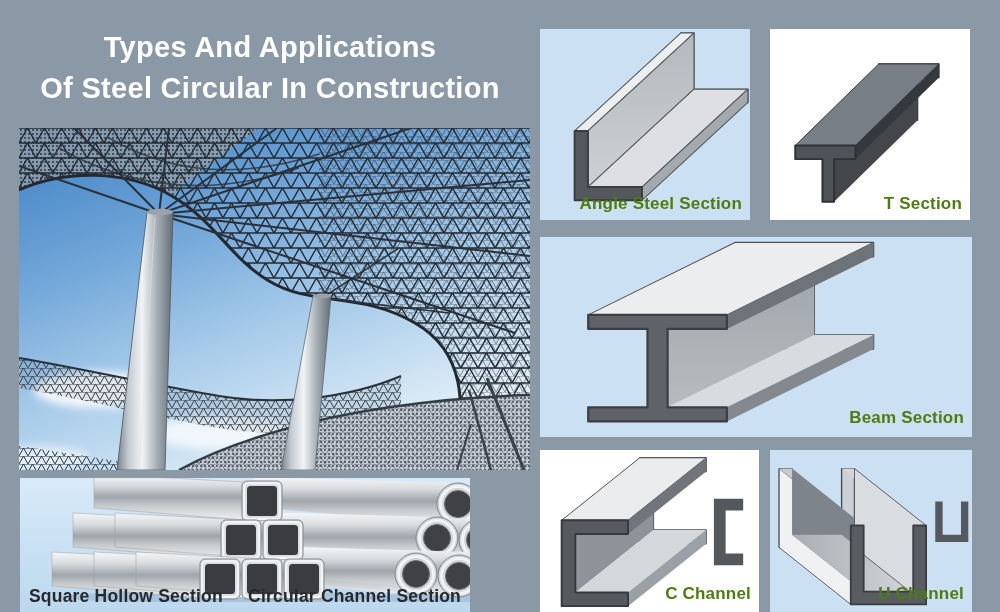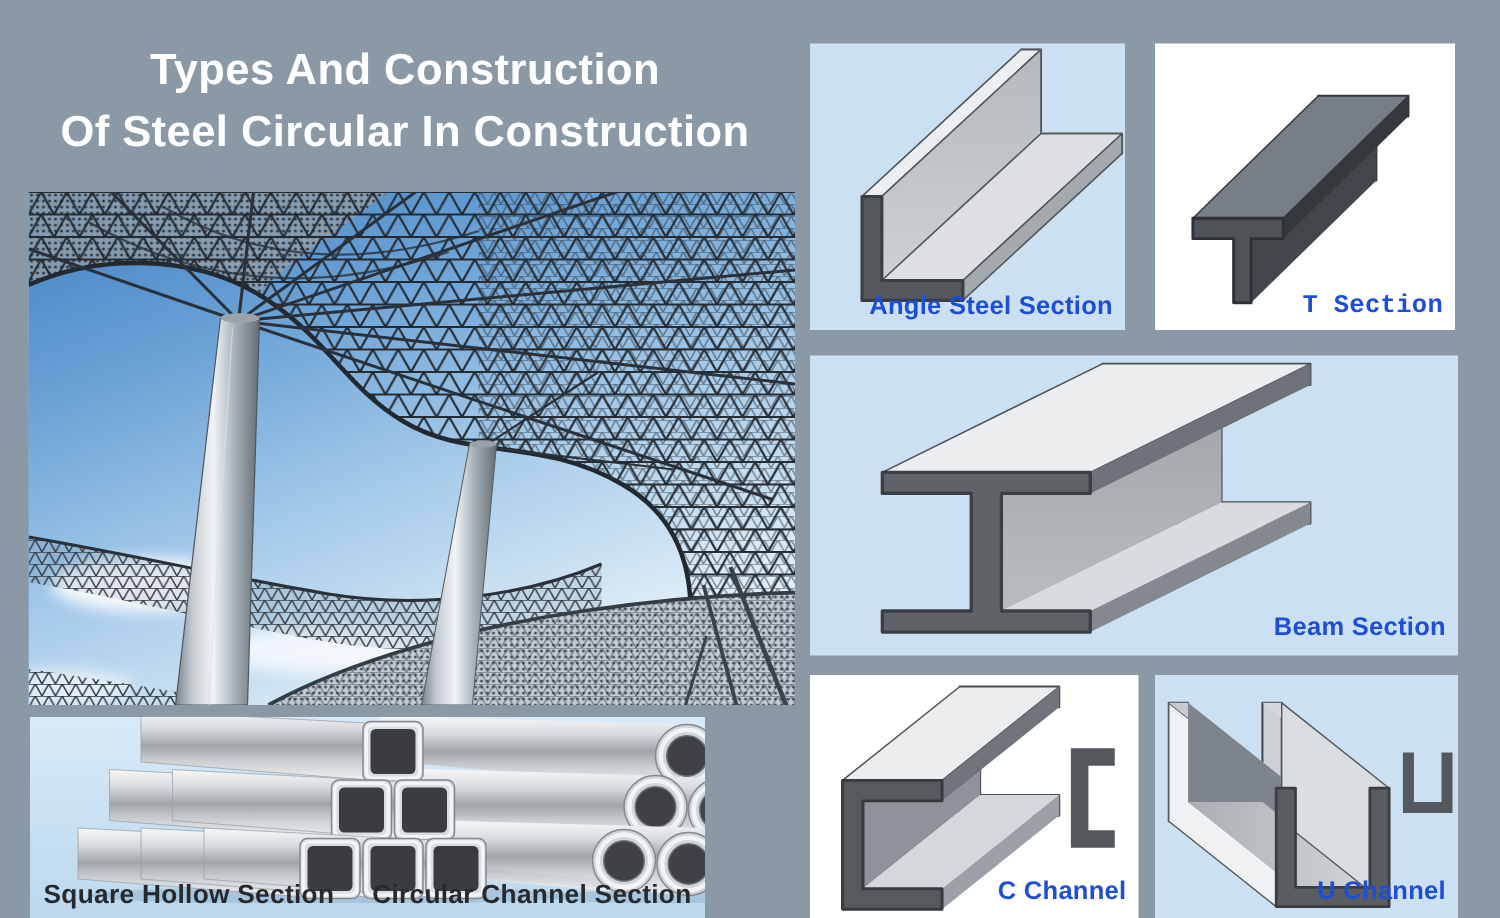--- a/index.html
+++ b/index.html
@@ -7,21 +7,21 @@
   #canvas{
     position:relative;width:1000px;height:612px;overflow:hidden;
     background:#8B99A6;
   }
   .panel{position:absolute;overflow:hidden;}
   .panel.blue{background:#CBE0F2;}
   .panel.white{background:#FFFFFF;}
   .panel svg{display:block;position:absolute;top:0;left:0;width:100%;height:100%;}
   .sec-label{
     position:absolute;bottom:6px;right:8px;
-    font-weight:700;font-size:17px;letter-spacing:.2px;color:#1d4ed8;
+    font-weight:700;font-size:17px;letter-spacing:.2px;color:#4d7c0f;
     white-space:nowrap;
     text-align:center;
   }
   #title{
     position:absolute;left:0;top:27px;width:540px;text-align:center;
     color:#FFFFFF;font-weight:700;font-size:29px;line-height:41px;letter-spacing:.3px;
   }
   #photo{position:absolute;left:19px;top:128px;width:511px;height:342px;overflow:hidden;background:#7FAEDC;}
   #photo svg{display:block;width:511px;height:342px;}
   #panel-hollow{
@@ -34,21 +34,21 @@
   }
   .hollow-label.left{left:9px;}
   .hollow-label.right{right:9px;}
 </style>
 </head>
 <body>
 
 <div id="canvas">
 
   <div id="title">
-    <div>Types And Construction</div>
+    <div>Types And Applications</div>
     <div>Of Steel Circular In Construction</div>
   </div>
 
   <div id="photo">
     <svg viewBox="0 0 511 342" preserveAspectRatio="none">
       <defs>
         <linearGradient id="skyg" x1="0" y1="0" x2="0.55" y2="1">
           <stop offset="0" stop-color="#3D7FC2"></stop>
             <stop offset="0.35" stop-color="#6FA5D8"></stop>
           <stop offset="0.65" stop-color="#A7CBEA"></stop>
@@ -145,21 +145,21 @@
         <polygon points="34,100 47,100 151,4 138,4" fill="#ECEEF0" stroke="#51565C" stroke-width="1"></polygon>
         <polygon points="47,100 47,155 151,59 151,4" fill="url(#agrad)" stroke="#565B61" stroke-width="1"></polygon>
         <polygon points="47,155 100,155 204,59 151,59" fill="#DDDFE2" stroke="#565B61" stroke-width="1"></polygon>
         <polygon points="100,155 100,168 204,72 204,59" fill="#A4A9AE" stroke="#51565C" stroke-width="1"></polygon>
         <path d="M34,168 V100 H47 V155 H100 V168 Z" fill="#54585D" stroke="#3A3E42" stroke-width="2"></path>
       </g>
     </svg>
     <span class="sec-label">Angle Steel Section</span>
   </div>
 
-  <div class="panel white" style="left:770px;top:29px;width:200px;height:191px;font-family:Liberation Mono, monospace;">
+  <div class="panel white" style="left:770px;top:29px;width:200px;height:191px;">
     <svg viewBox="0 0 206 182" preserveAspectRatio="xMidYMin meet">
       <g stroke-linejoin="round">
         <path d="M112,36 H174 V50 H152 V94 H140 V50 H112 Z" fill="#5E6369" stroke="#34383D" stroke-width="1.5"></path>
         <polygon points="66,134 66,178 152,94 152,50" fill="#43474C"></polygon>
         <polygon points="26,120 88,120 174,36 112,36" fill="#787E85" stroke="#34383D" stroke-width="1"></polygon>
         <polygon points="88,120 88,134 174,50 174,36" fill="#35393E"></polygon>
         <path d="M26,120 H88 V134 H66 V178 H54 V134 H26 Z" fill="#4E5358" stroke="#2E3236" stroke-width="2"></path>
       </g>
     </svg>
     <span class="sec-label">T Section</span>

